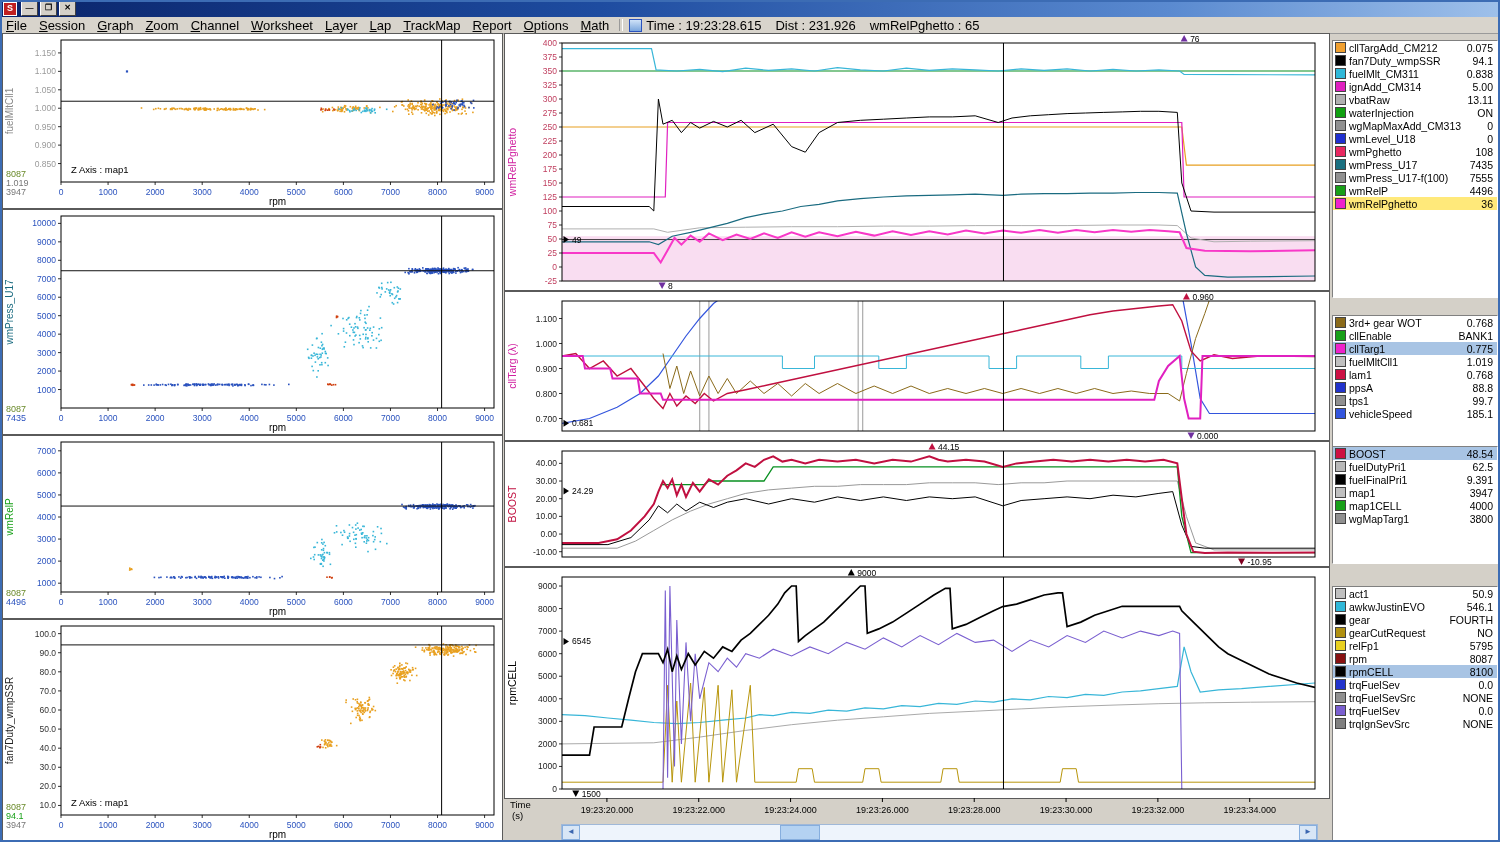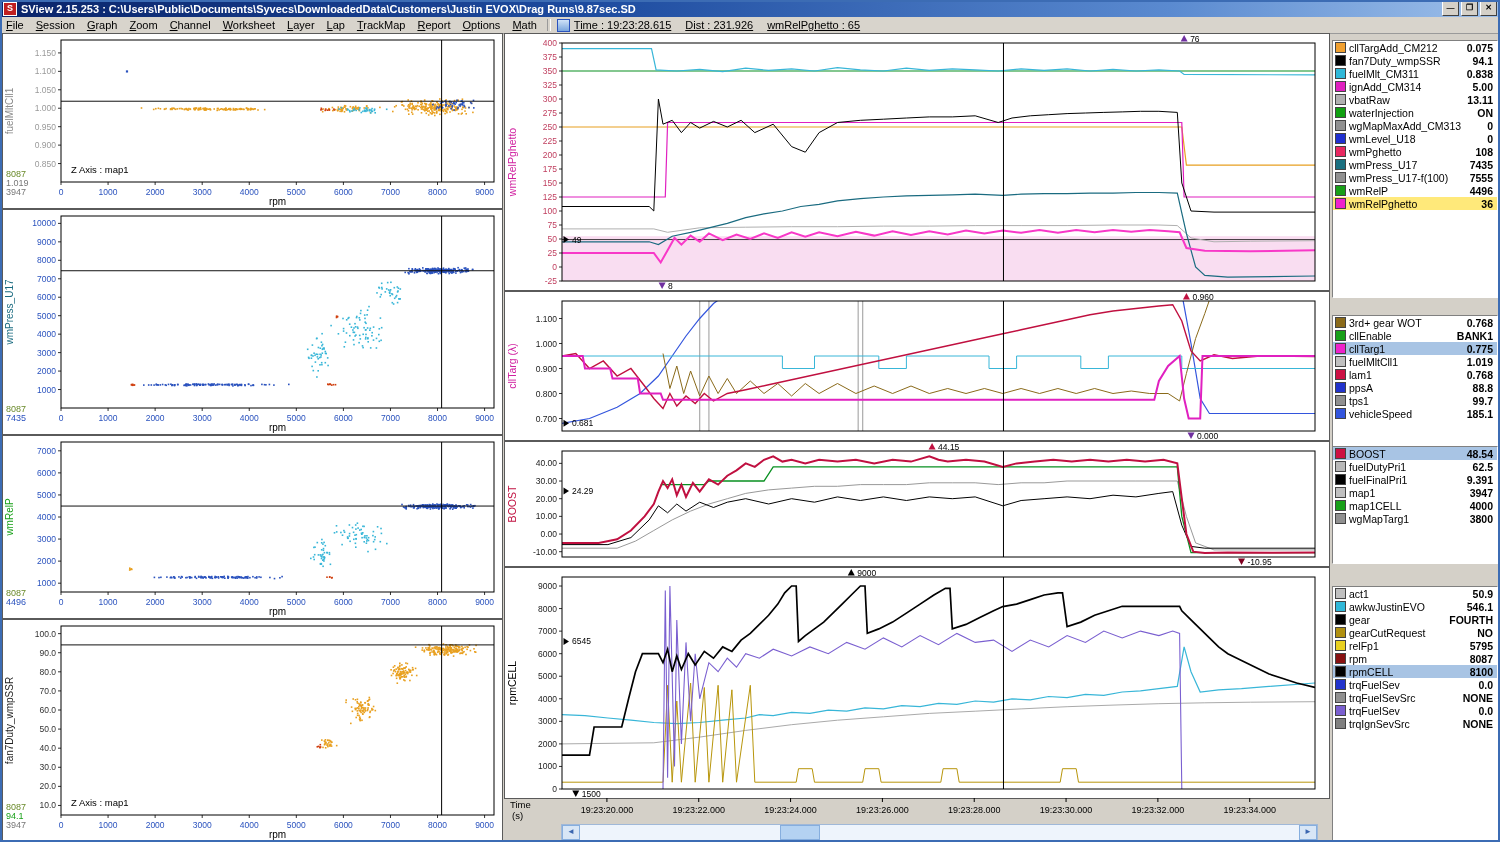--- a/index.html
+++ b/index.html
@@ -6,52 +6,51 @@
   body{width:1500px;height:842px;background:#d4d0c8;font-family:"Liberation Sans",sans-serif;overflow:hidden;position:relative;}
   svg{font-family:"Liberation Sans",sans-serif;}
   #frame{position:absolute;inset:0;border:2px solid #3c6cb4;pointer-events:none;z-index:60;}
   
   #titlebar{position:absolute;left:0;top:0;width:1500px;height:17px;background:linear-gradient(90deg,#0a246a 0%,#1e4ca0 40%,#5a8ad0 78%,#9ec0ea 100%);display:flex;align-items:center;color:#fff;font-size:11px;font-weight:bold;}
   #app-icon{width:12px;height:12px;margin:0 4px 0 3px;background:#c02020;border:1px solid #fff;color:#fff;font-size:9px;line-height:11px;text-align:center;font-weight:bold;flex:none;}
   #titletext{white-space:nowrap;overflow:hidden;flex:1;}
   .winbtns{display:flex;margin-right:3px;gap:2px;}
   .wbtn{width:15px;height:13px;background:#d4d0c8;border:1px solid;border-color:#fff #404040 #404040 #fff;font-size:8px;line-height:11px;text-align:center;color:#000;font-weight:bold;}
   
-  #menubar{position:absolute;left:0;top:17px;width:1500px;height:16px;background:#d8d4cc;border-bottom:1px solid #9a9a9a;display:flex;align-items:center;font-size:11px;color:#000;text-decoration:underline;}
+  #menubar{position:absolute;left:0;top:17px;width:1500px;height:16px;background:#d8d4cc;border-bottom:1px solid #9a9a9a;display:flex;align-items:center;font-size:13px;color:#000;}
   .mitem{display:inline-block;padding:1px 6px;}
   .mitem::first-letter{text-decoration:underline;}
   .vsep{width:2px;height:12px;border-left:1px solid #9a9a9a;border-right:1px solid #fff;margin:0 4px;}
   #cursor-info-icon{width:11px;height:11px;border:1px solid #2a52be;background:linear-gradient(#cfe2f8,#7aa6dc);margin:0 4px 0 2px;flex:none;}
   .statusseg{margin-right:14px;white-space:nowrap;}
   
   .panel{position:absolute;background:#fff;border:1px solid #5a5a5a;overflow:hidden;}
   
   #right-col{position:absolute;left:1332px;top:33px;width:166px;height:809px;}
   .cbox{position:absolute;left:0;width:164px;background:#fff;border:1px solid;border-color:#808080 #fff #fff #808080;overflow:hidden;}
   .crow{display:flex;align-items:center;height:13px;font-size:10.5px;padding:0 2px;white-space:nowrap;}
   .csq{width:9px;height:9px;border:1px solid #444;margin-right:3px;flex:none;}
   .cname{flex:1;overflow:hidden;}
-  .cval{text-align:right;padding-right:2px;font-weight:bold;}
+  .cval{text-align:right;padding-right:2px;}
   .hl-yellow{background:#ffe97a;}
   .hl-blue{background:#a8c4e4;}
   
   #time-strip{position:absolute;left:504px;top:798px;width:824px;height:25px;}
   #hscroll{position:absolute;left:561px;top:824px;width:755px;height:15px;display:flex;background:#eef4fc;border:1px solid #a0b8d8;}
   .sb-btn{width:16px;height:13px;background:#d8e6f6;border:1px solid #86aede;font-size:8px;line-height:12px;text-align:center;color:#3a66b0;flex:none;}
   .sb-track{position:relative;flex:1;}
   .sb-thumb{position:absolute;left:200px;top:0;width:38px;height:13px;background:#b4d2f2;border:1px solid #86aede;}
 </style>
 </head>
 <body>
 
 <div id="frame"></div>
 
 <div id="titlebar">
   <span id="app-icon">S</span>
-  <span id="titletext">SView 2.15.253 :  C:\Users\Public\Documents\Syvecs\DownloadedData\Customers\Justin EVOX\Drag Runs\9.87sec.SD</span>
   <span class="winbtns">
     <span class="wbtn">—</span>
     <span class="wbtn">❐</span>
     <span class="wbtn">✕</span>
   </span>
 </div>
 
 <div id="menubar">
   <span id="menu-items"><span class="mitem">File</span><span class="mitem">Session</span><span class="mitem">Graph</span><span class="mitem">Zoom</span><span class="mitem">Channel</span><span class="mitem">Worksheet</span><span class="mitem">Layer</span><span class="mitem">Lap</span><span class="mitem">TrackMap</span><span class="mitem">Report</span><span class="mitem">Options</span><span class="mitem">Math</span></span>
   <span class="vsep"></span>

